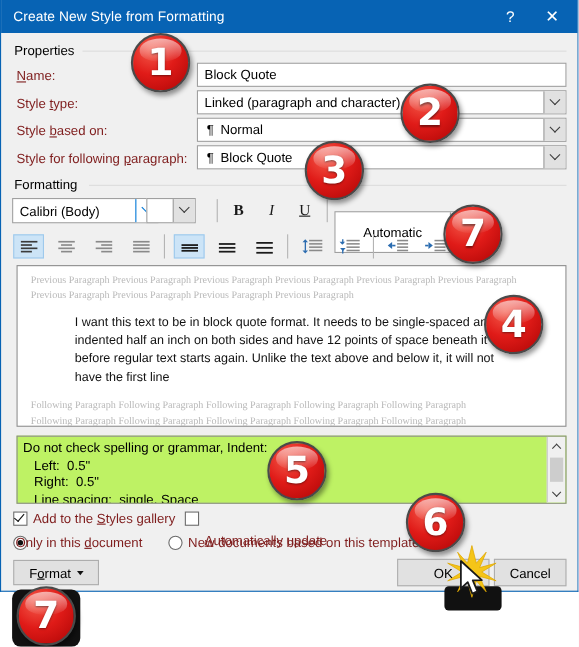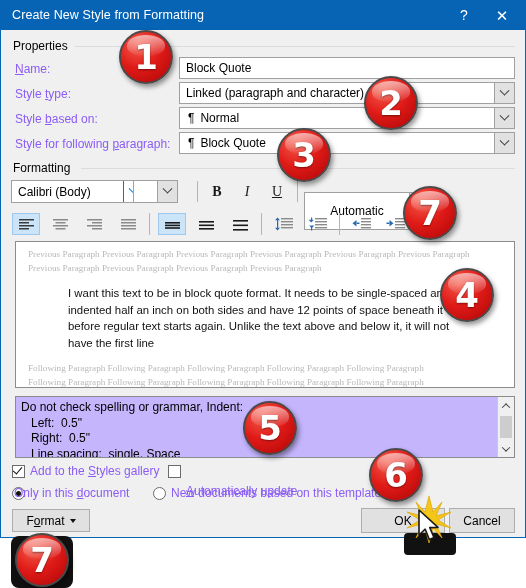--- a/index.html
+++ b/index.html
@@ -38,21 +38,21 @@
 
   
   .grouplabel {
     position: absolute; font-size: 12px; color: #000;
     background: #f0f0f0; padding-right: 6px; z-index: 3;
   }
   .grouprule {
     position: absolute; height: 1px; background: #dcdcdc;
   }
 
-  .lbl { position: absolute; font-size: 12px; color: #8b5cf6; white-space: nowrap; }
+  .lbl { position: absolute; font-size: 12px; color: #7f1d1d; white-space: nowrap; }
   u { text-decoration: underline; }
 
   
   .field {
     position: absolute; background: #ffffff;
     border: 1px solid #a0a0a0;
     display: flex; align-items: center;
     font-size: 12px; color: #000;
   }
   .field .val { padding-left: 6px; white-space: nowrap; overflow: hidden; }
@@ -88,21 +88,21 @@
   .pv-prev, .pv-follow {
     color: #b9b9b9; font-family: "Liberation Serif", serif;
     font-size: 9.2px; line-height: 13.5px;
   }
   .pv-body {
     color: #111; font-size: 11.4px; line-height: 16.5px;
   }
 
   
   .descbox {
-    position: absolute; background: #c4b5fd; border: 1px solid #8c8c8c;
+    position: absolute; background: #bef264; border: 1px solid #8c8c8c;
     font-size: 12px; color: #000; overflow: hidden;
   }
   .descbox .dl { line-height: 15.5px; white-space: pre; padding-left: 5px; }
   .sbar {
     position: absolute; right: 0; top: 0; bottom: 0; width: 17px;
     background: #f0f0f0; border-left: 1px solid #c8c8c8;
   }
   .sb-arrow { height: 17px; display: flex; align-items: center; justify-content: center; }
   .sb-chev { width: 6px; height: 6px; border-right: 1.5px solid #404040; border-bottom: 1.5px solid #404040; }
   .sb-thumb { position: absolute; left: 2px; right: 2px; top: 19px; height: 22px; background: #cdcdcd; }

